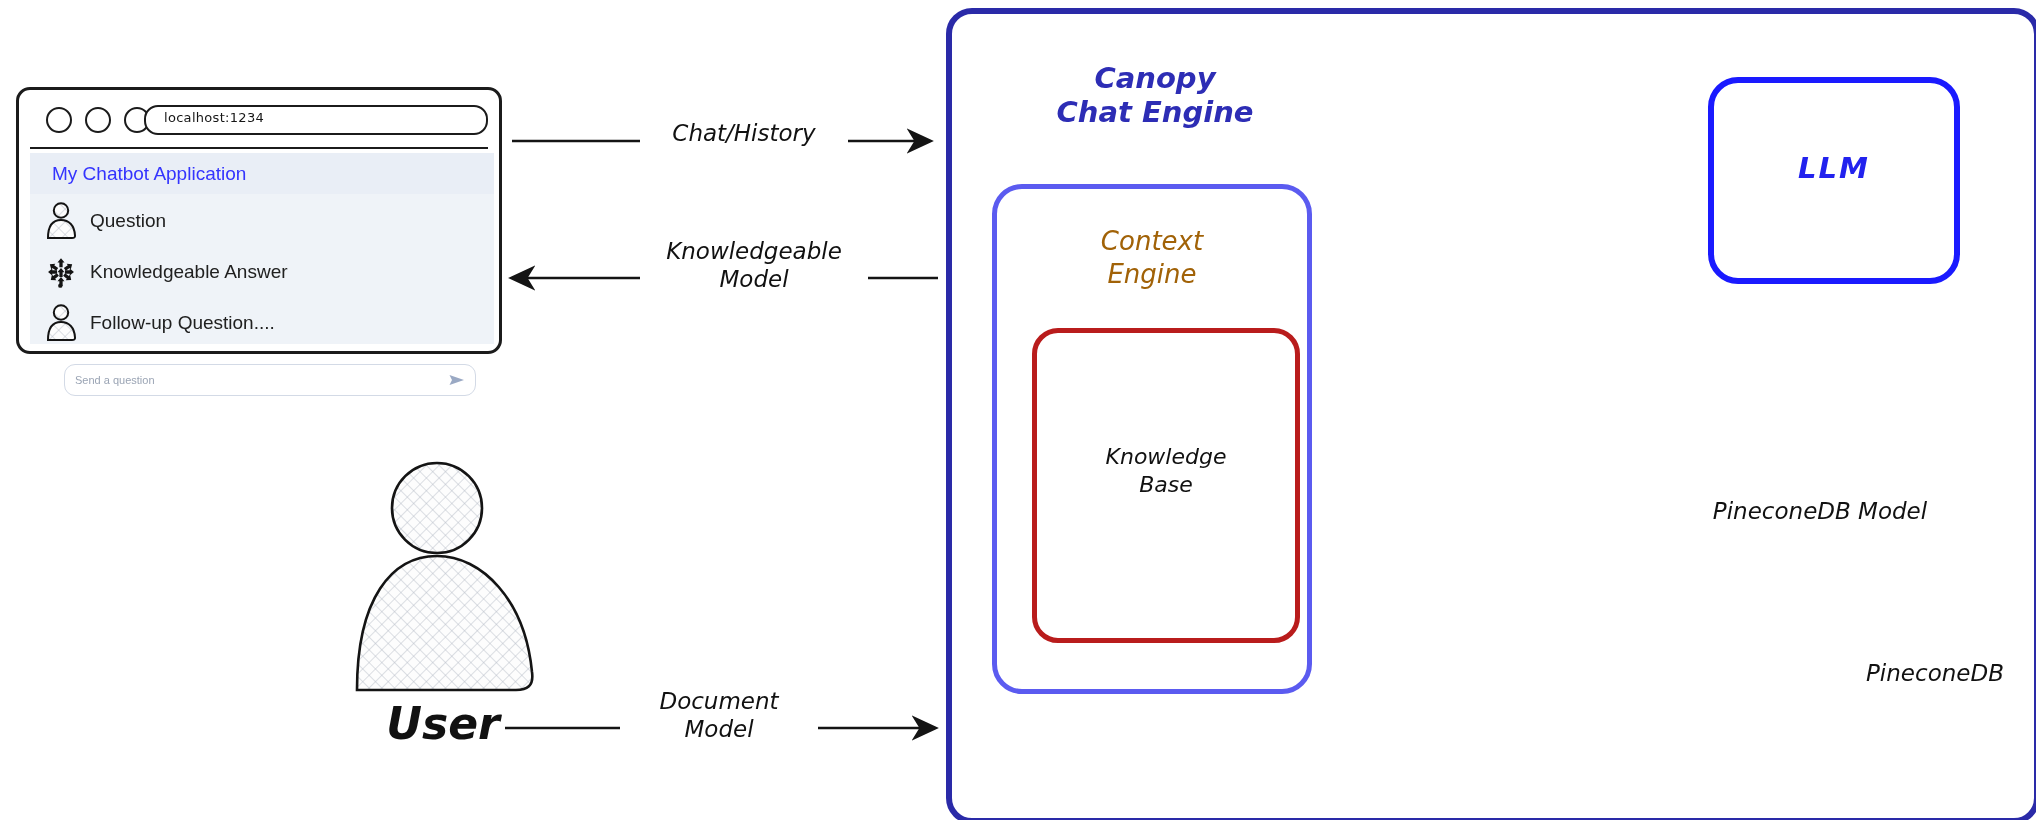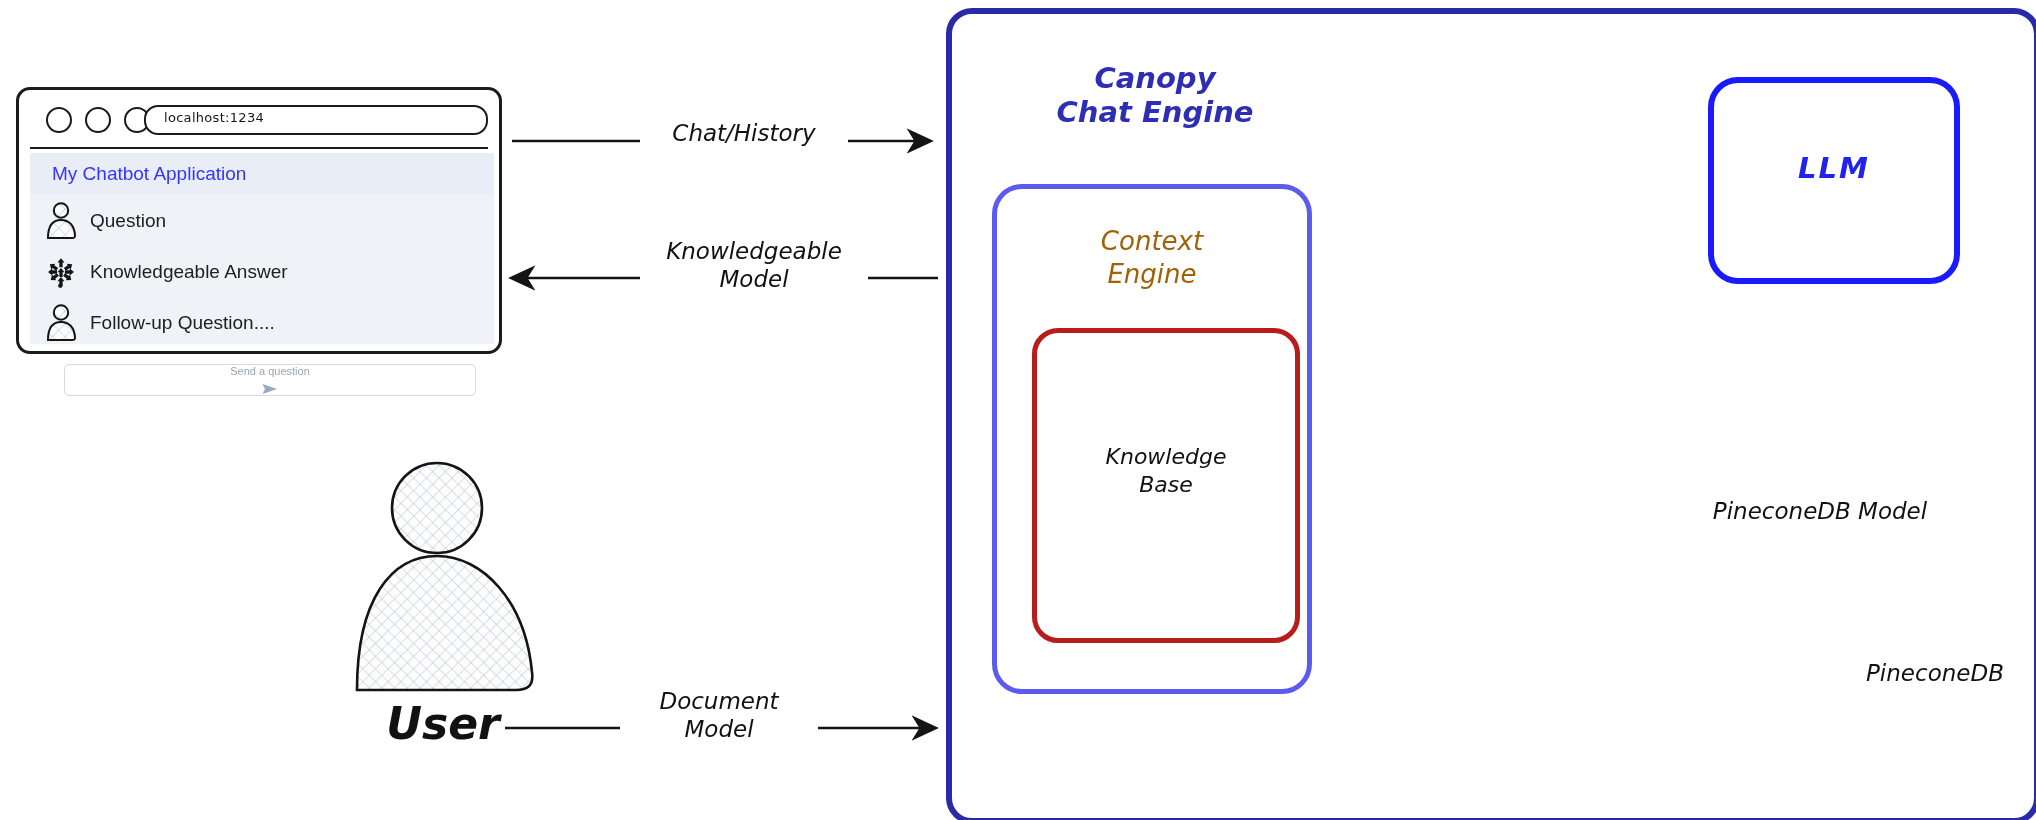--- a/index.html
+++ b/index.html
@@ -19,22 +19,22 @@
   .urltext{position:absolute;left:18px;top:3px;font-size:13px;color:#161616;
       font-family:"DejaVu Sans",sans-serif;letter-spacing:.3px;}
   .sep{position:absolute;left:14px;right:14px;top:60px;height:0;
       border-top:2.4px solid #1b1b1b;}
   .app{position:absolute;left:14px;right:8px;top:66px;bottom:10px;background:#eff3f8;}
   .app-title{padding:10px 0 9px 22px;font-size:19px;color:#3434fe;
       background:#e9eef6;font-family:"Liberation Sans",sans-serif;}
   .msg{display:flex;align-items:center;gap:14px;padding:8px 0 8px 16px;}
   .msg-text{font-size:19px;color:#202020;font-family:"Liberation Sans",sans-serif;}
   .composer{margin:14px 18px 0 34px;height:30px;border:1px solid #d3dae6;
-      border-radius:5px;background:#fff;display:flex;align-items:center;
-      justify-content:space-between;padding:0 10px;flex-direction:column;}
+      border-radius:11px;background:#fff;display:flex;align-items:center;
+      justify-content:space-between;padding:0 10px;}
   .composer span.ph{font-size:11px;color:#9aa4b4;font-family:"Liberation Sans",sans-serif;}
 
   
   .engine{position:absolute;left:946px;top:8px;width:1082px;height:804px;
       border:6px solid #2a2aa8;border-radius:26px;background:#fff;}
   .canopy-title{position:absolute;left:1010px;top:62px;width:290px;text-align:center;
       color:#2d2db5;font-size:29px;line-height:1.16;
       font-family:"DejaVu Sans",sans-serif;font-weight:600;font-style:italic;}
 
   .ctx-box{position:absolute;left:992px;top:184px;width:310px;height:500px;

